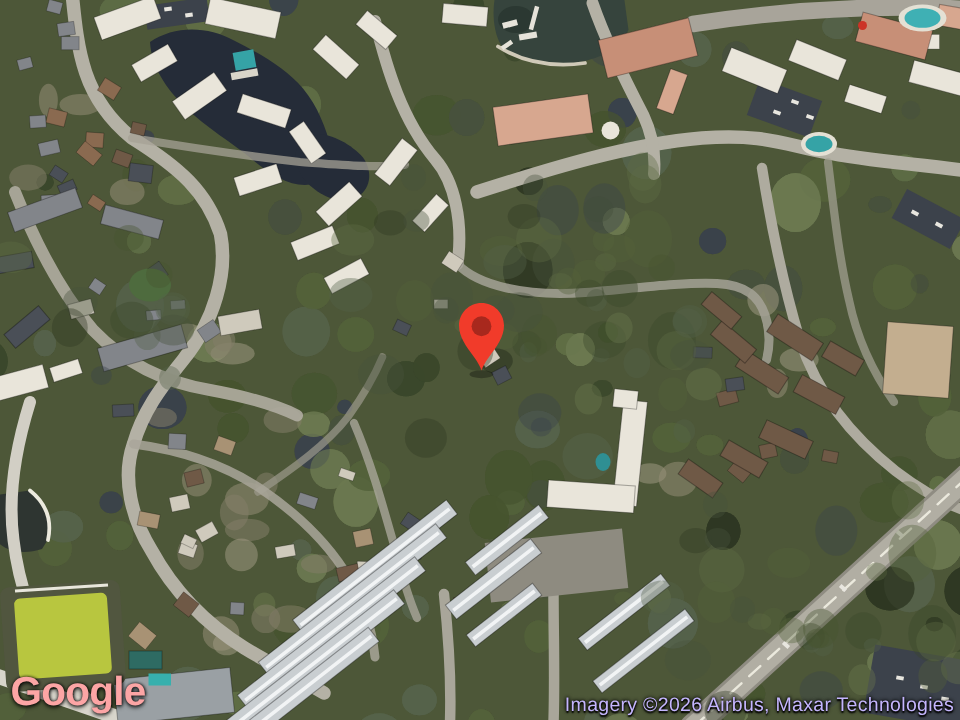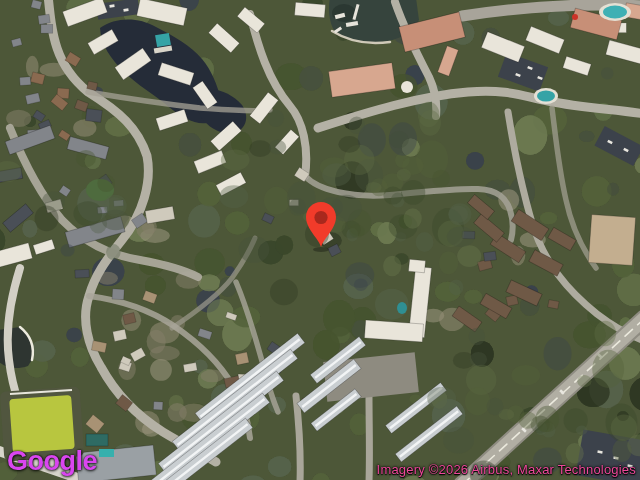--- a/index.html
+++ b/index.html
@@ -1,22 +1,22 @@
 <!DOCTYPE html>
 <html><head>
 <meta charset="utf-8">
 <style>
   html,body{margin:0;padding:0;background:#000;}
   .stage{position:relative;width:640px;height:480px;overflow:hidden;font-family:"Liberation Sans",sans-serif;}
   #map{position:absolute;left:0;top:0;width:640px;height:480px;display:block;}
   .pin-svg{position:absolute;left:303px;top:201px;width:36px;height:52px;}
   .logo{position:absolute;left:7px;bottom:3px;font-size:27px;font-weight:700;letter-spacing:-0.5px;
-        color:#d946ef;text-decoration:none;
+        color:#fca5a5;text-decoration:none;
         text-shadow:0 1px 3px rgba(0,0,0,.75),0 0 2px rgba(0,0,0,.6),1px 0 2px rgba(0,0,0,.45);}
-  .attrib{position:absolute;right:4px;bottom:3px;font-size:13px;color:#ec4899;letter-spacing:.2px;
+  .attrib{position:absolute;right:4px;bottom:3px;font-size:13px;color:#c4b5fd;letter-spacing:.2px;
         text-shadow:0 0 2px #000,0 0 3px #000,0 1px 1px #000;}
 </style>
 </head>
 <body>
 
 <div class="stage">
   <svg id="map" viewBox="0 0 640 480">
       <rect x="0" y="0" width="640" height="480" fill="#4d5738"></rect>
       <ellipse cx="402.35791159793735" cy="160.21965980529785" rx="7.252706527709961" ry="7.445817652310001" fill="#53613a" opacity="0.5674028098583221"></ellipse>
       <ellipse cx="407.2627806663513" cy="32.73766279220581" rx="15.24491012096405" ry="12.02994399404453" fill="#3a424b" opacity="0.45013695359230044"></ellipse>

